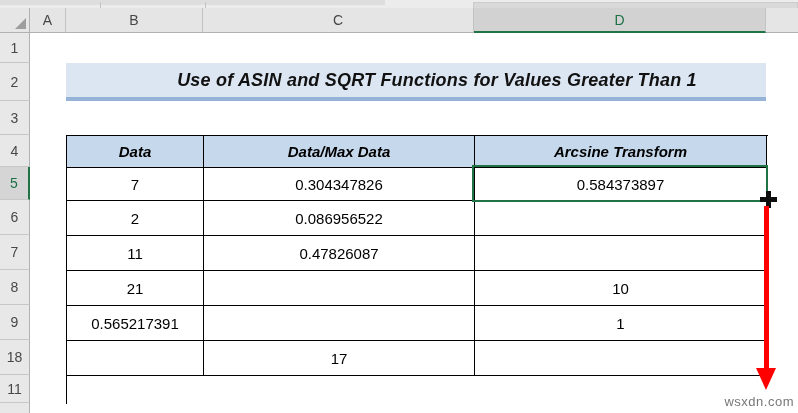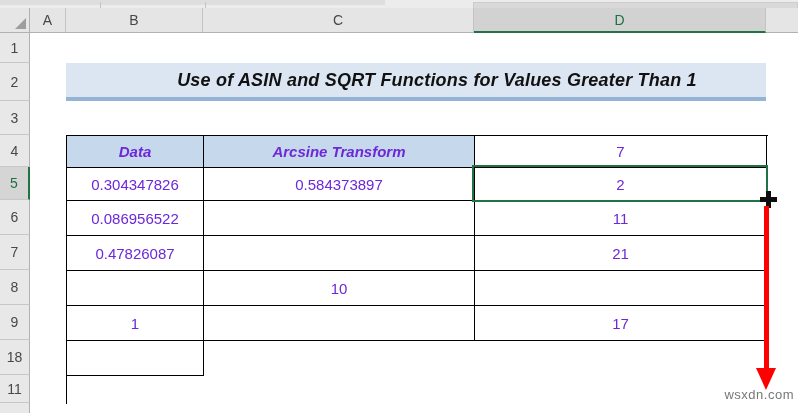--- a/index.html
+++ b/index.html
@@ -32,37 +32,37 @@
 
   
   .sheet { position:absolute; left:30px; top:33px; width:768px; height:380px; background:#ffffff; }
 
   
   .title-banner { position:absolute; left:66px; top:63px; width:700px; height:38px; background:#dce6f2; border-bottom:4px solid #95b3d7; display:flex; align-items:center; justify-content:center;padding-left:42px; }
   .title-banner span { font-size:18px; font-weight:bold; font-style:italic; color:#111; letter-spacing:.2px; }
 
   
   .data-table { position:absolute; left:66px; top:135px; width:702px; display:grid; grid-template-columns:137px 271px 292px; grid-template-rows:32px 33px 35px 35px 35px 35px 35px 28px; border-top:1px solid #000; border-left:1px solid #000; background:#fff; }
-  .cell { border-right:1px solid #000; border-bottom:1px solid #000; display:flex; align-items:center; justify-content:center; font-size:15px; color:#6d28d9; background:#fff; }
+  .cell { border-right:1px solid #000; border-bottom:1px solid #000; display:flex; align-items:center; justify-content:center; font-size:15px; color:#000000; background:#fff; }
   .cell.hdr { background:#c6d9ec; font-weight:bold; font-style:italic; font-size:15px; }
 
   
   .sel-box { position:absolute; left:472px; top:165px; width:296px; height:37px; border:2px solid #217346; background:transparent; }
 
   
   .fill-handle { position:absolute; left:760px; top:191px; width:17px; height:17px; }
   .fh-h { position:absolute; left:0; top:6px; width:17px; height:5px; background:#0d0d0d; }
   .fh-v { position:absolute; left:6px; top:0; width:5px; height:17px; background:#0d0d0d; }
 
   
   .arrow-line { position:absolute; left:764px; top:206px; width:5px; height:162px; background:#fe0000; }
   .arrow-head { position:absolute; left:756px; top:368px; width:0; height:0; border-left:10px solid transparent; border-right:10px solid transparent; border-top:22px solid #fe0000; }
 
   
-  .watermark { position:absolute; right:4px; bottom:11px; font-size:13px; color:#777; letter-spacing:.5px;margin-left:6px; }
+  .watermark { position:absolute; right:4px; bottom:4px; font-size:13px; color:#777; letter-spacing:.5px;margin-left:6px; }
 </style>
 </head>
 <body>
 
 <div class="app">
 
   <div class="formula-strip">
     <div class="fs-left"></div>
     <div class="fs-right"></div>
     <div class="fs-tick" style="left:100px"></div>
@@ -96,38 +96,40 @@
   </div>
 
   <div class="sheet"></div>
 
   <div class="title-banner">
     <span>Use of ASIN and SQRT Functions for Values Greater Than 1</span>
   </div>
 
   <div class="data-table">
     <div class="cell hdr">Data</div>
+    <div class="cell hdr">Data/Max Data</div>
     <div class="cell hdr">Arcsine Transform</div>
 
     <div class="cell">7</div>
     <div class="cell">0.304347826</div>
     <div class="cell">0.584373897</div>
 
     <div class="cell">2</div>
     <div class="cell">0.086956522</div>
     <div class="cell"></div>
 
     <div class="cell">11</div>
     <div class="cell">0.47826087</div>
     <div class="cell"></div>
 
     <div class="cell">21</div>
     <div class="cell"></div>
 
     <div class="cell">10</div>
+    <div class="cell">0.565217391</div>
     <div class="cell"></div>
 
     <div class="cell">1</div>
     <div class="cell"></div>
 
     <div class="cell">17</div>
     <div class="cell"></div>
   </div>
 
   <div class="sel-box"></div>

